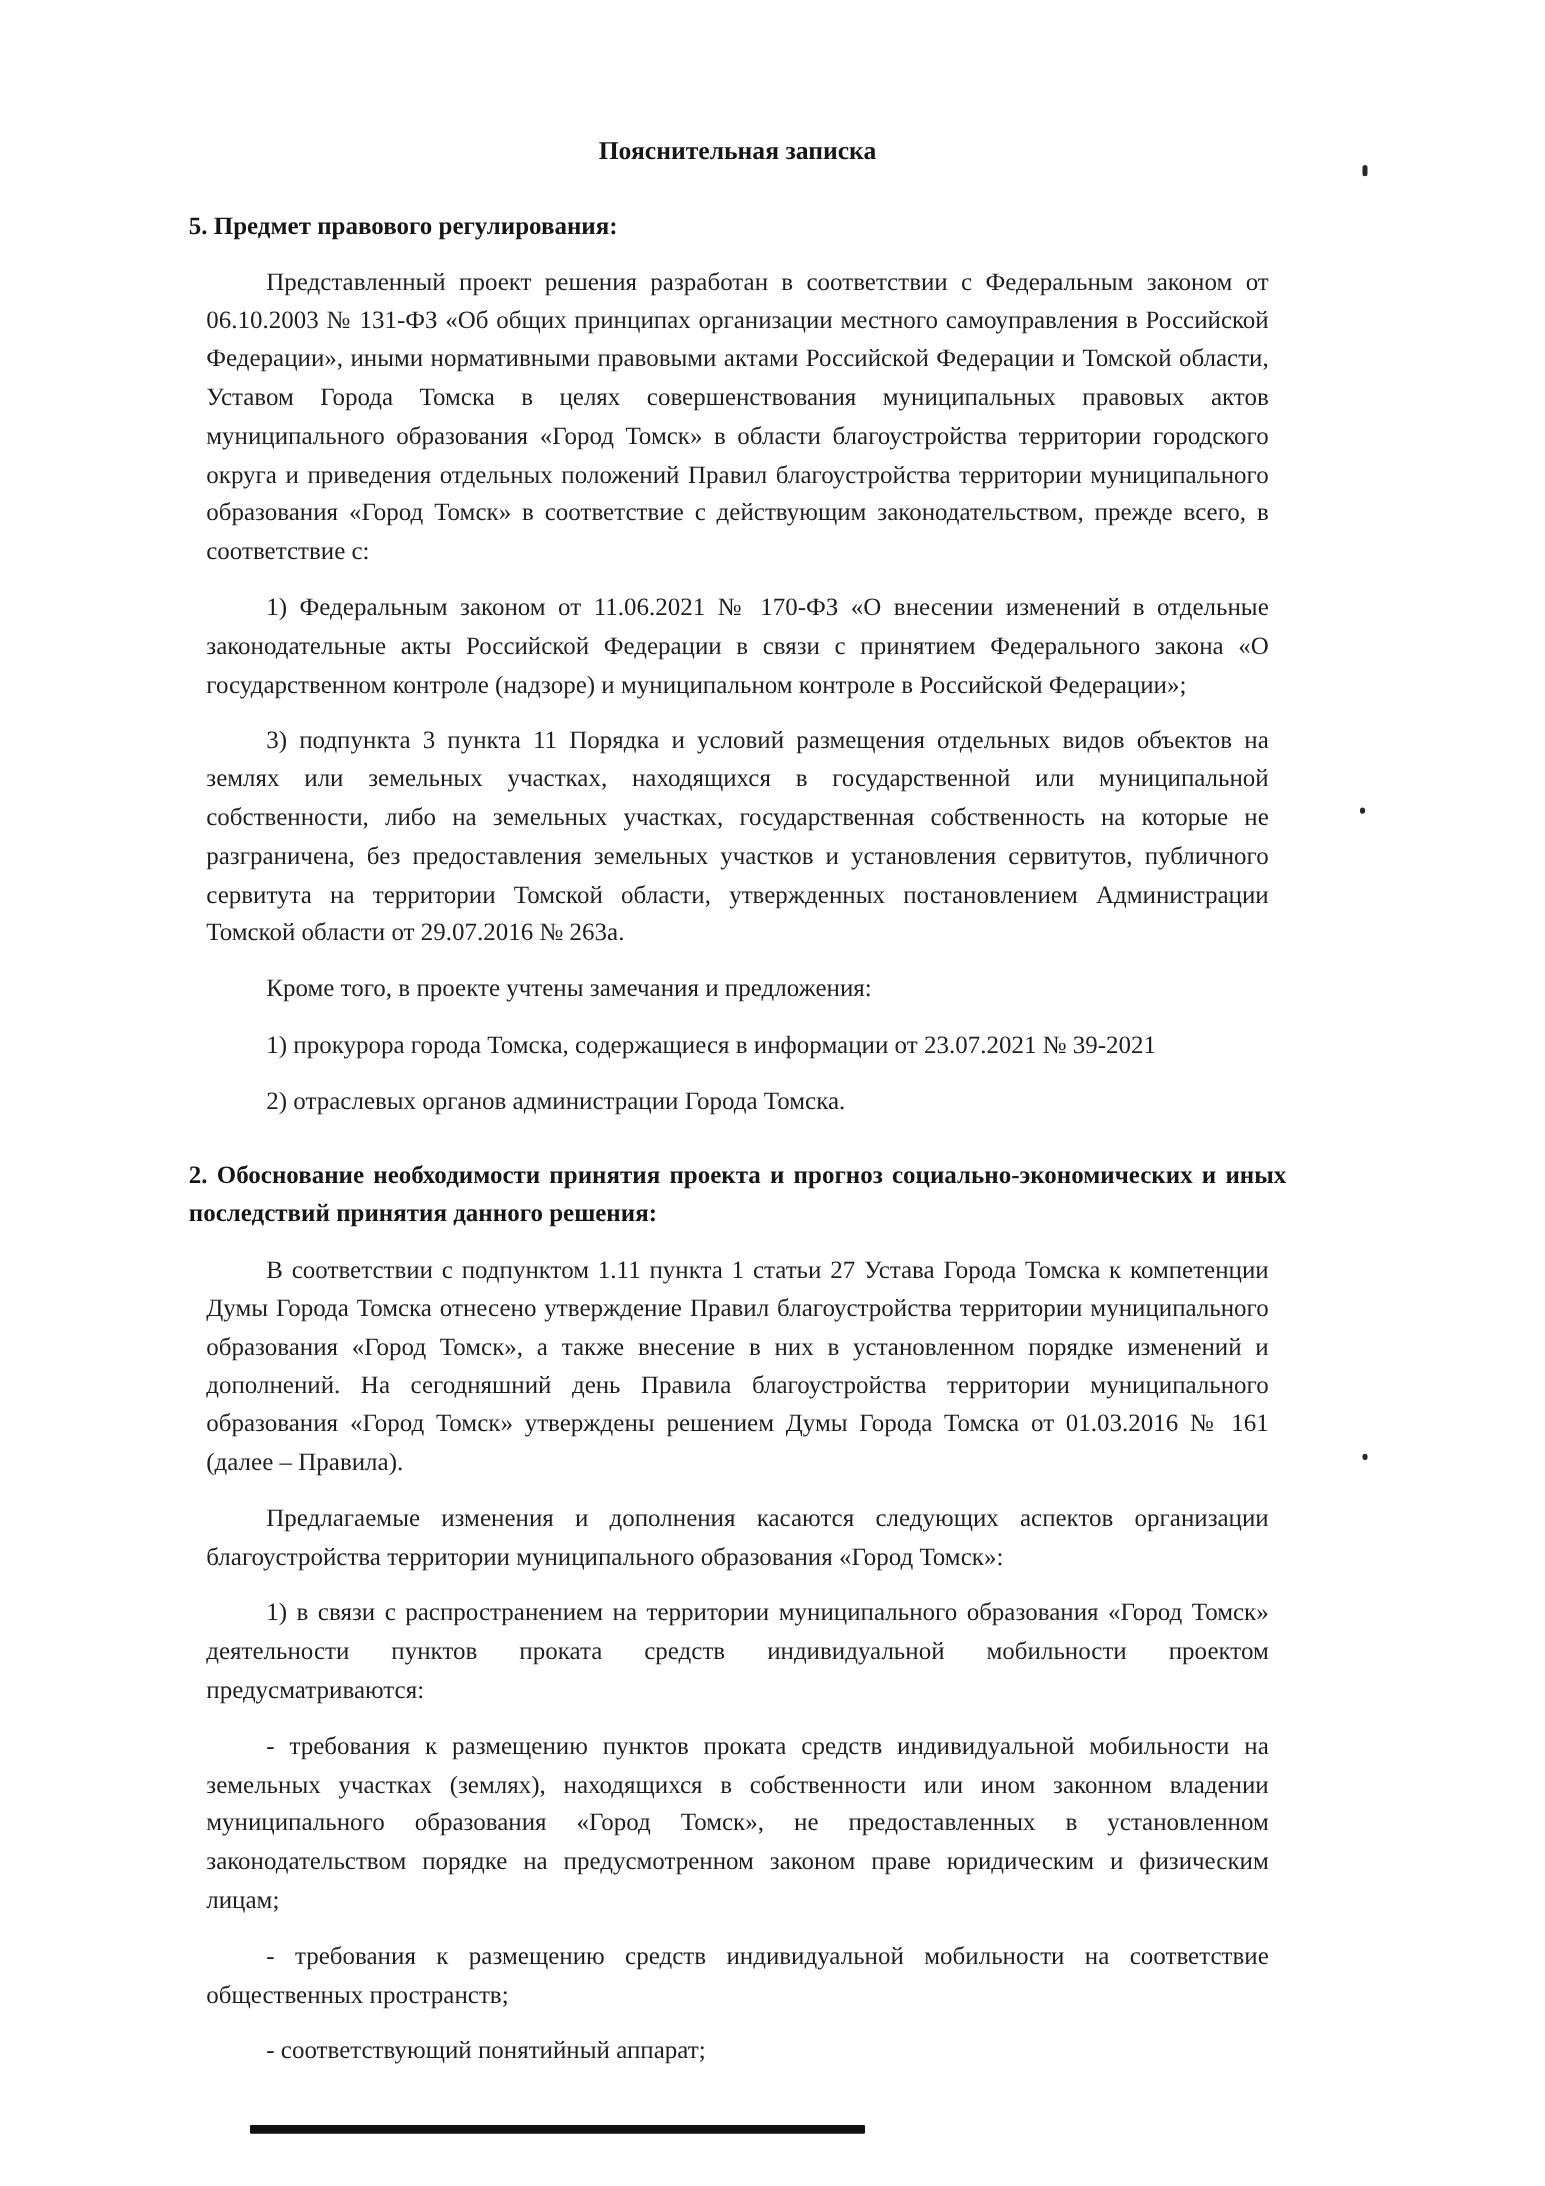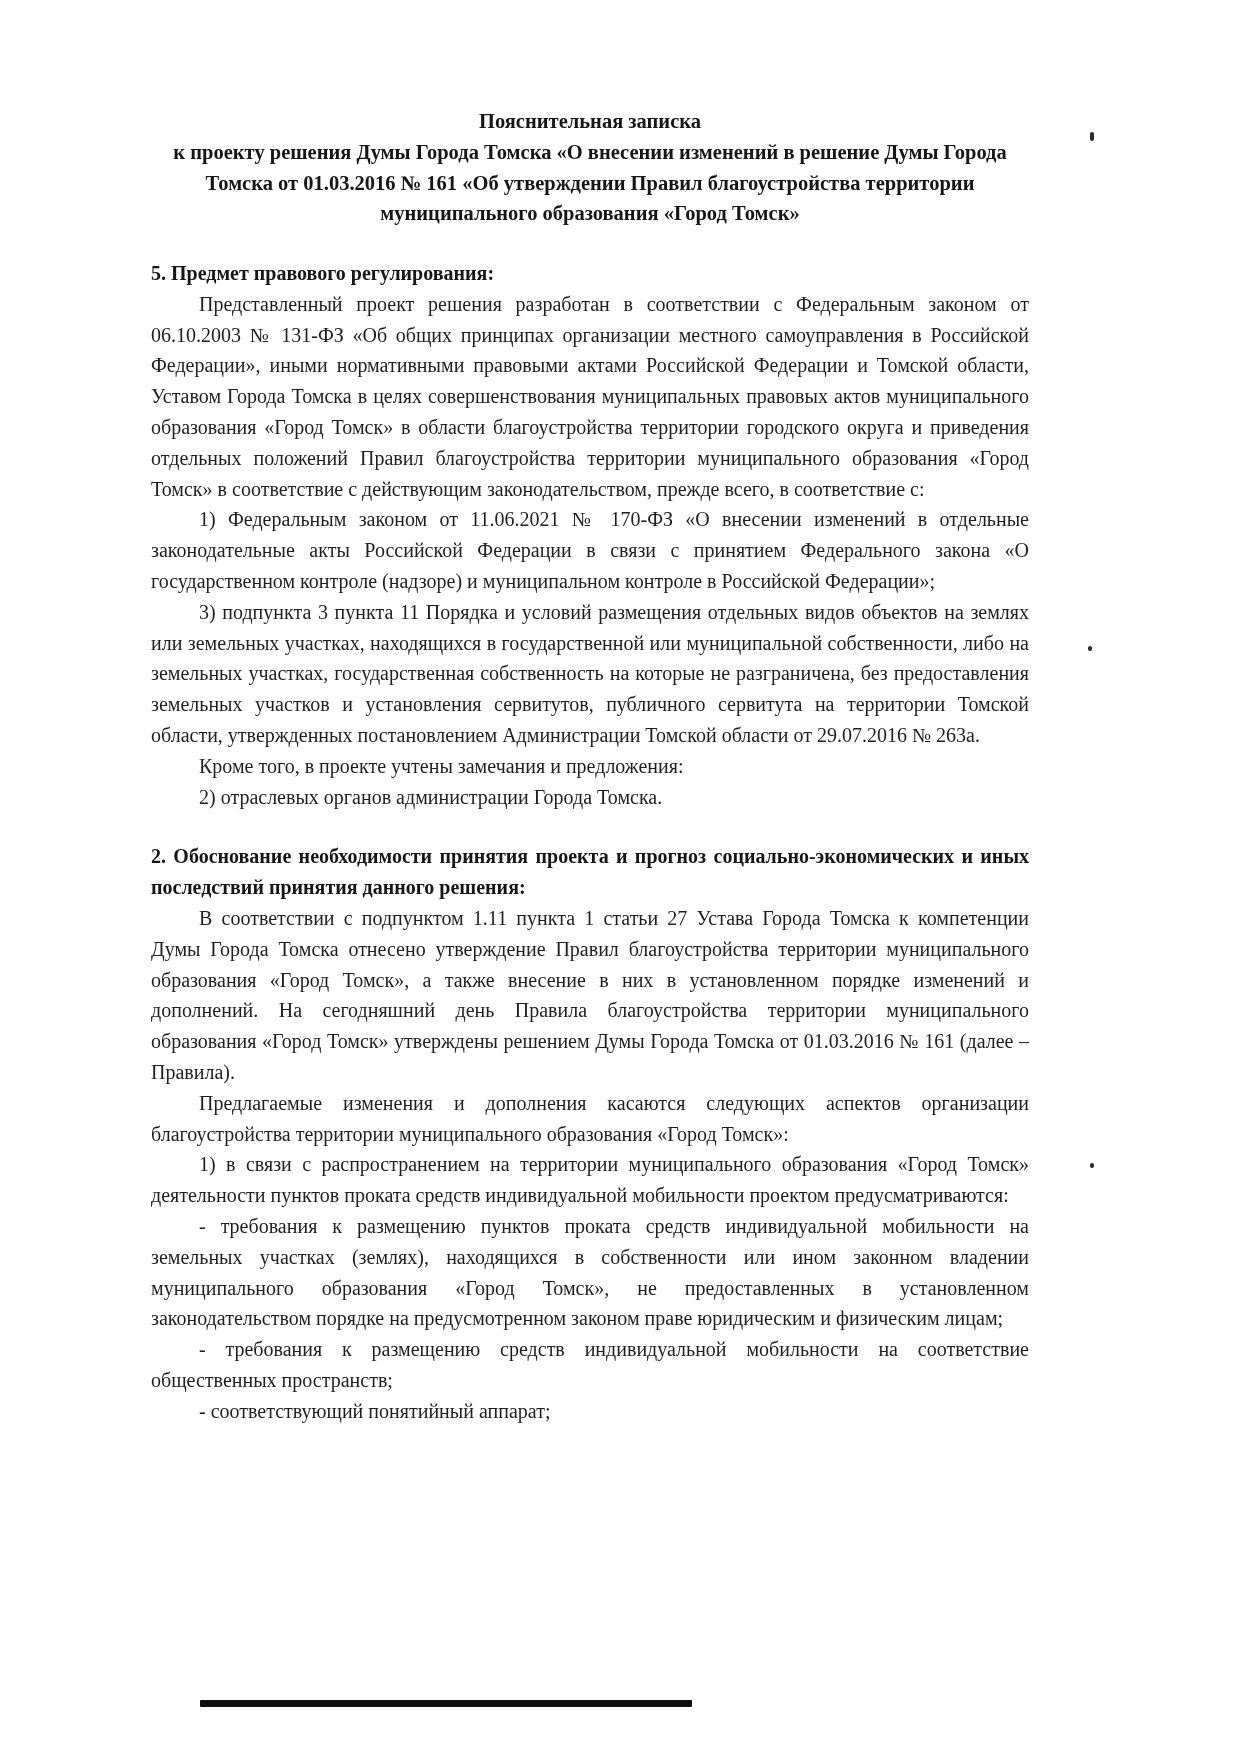--- a/index.html
+++ b/index.html
@@ -40,21 +40,21 @@
   }
   .section-heading {
     margin: 29px 0 0 0;
     font-size: 20px;
     font-weight: bold;
     text-align: justify;
     line-height: 1.54;
     color: #161616;
   }
   p.body-par {
-    margin: 0;
+    margin: 14px;
     font-size: 20px;
     line-height: 1.54;
     text-align: justify;
     text-indent: 48px;
   }
   .scan-edge-line {
     position: absolute;
     left: 200px;
     top: 1700px;
     width: 492px;
@@ -74,27 +74,27 @@
   .artifact-3 { left: 1090px; top: 1163px; height: 5px; }
 </style>
 </head>
 <body>
 
 <div class="page">
 
   <div class="content">
 
     <h1 class="doc-title">Пояснительная записка</h1>
-    <div class="doc-subtitle">к проекту решения Думы Города Томска «О внесении изменений в решение Думы Города Томска от 01.03.2016 № 161 «Об утверждении Правил благоустройства территории муниципального образования «Город Томск»</div>
 
     <h2 class="section-heading">5. Предмет правового регулирования:</h2>
     <p class="body-par">Представленный проект решения разработан в соответствии с Федеральным законом от 06.10.2003 № 131-ФЗ «Об общих принципах организации местного самоуправления в Российской Федерации», иными нормативными правовыми актами Российской Федерации и Томской области, Уставом Города Томска в целях совершенствования муниципальных правовых актов муниципального образования «Город Томск» в области благоустройства территории городского округа и приведения отдельных положений Правил благоустройства территории муниципального образования «Город Томск» в соответствие с действующим законодательством, прежде всего, в соответствие с:</p>
     <p class="body-par">1) Федеральным законом от 11.06.2021 № 170-ФЗ «О внесении изменений в отдельные законодательные акты Российской Федерации в связи с принятием Федерального закона «О государственном контроле (надзоре) и муниципальном контроле в Российской Федерации»;</p>
     <p class="body-par">3) подпункта 3 пункта 11 Порядка и условий размещения отдельных видов объектов на землях или земельных участках, находящихся в государственной или муниципальной собственности, либо на земельных участках, государственная собственность на которые не разграничена, без предоставления земельных участков и установления сервитутов, публичного сервитута на территории Томской области, утвержденных постановлением Администрации Томской области от 29.07.2016 № 263а.</p>
     <p class="body-par">Кроме того, в проекте учтены замечания и предложения:</p>
+    <p class="body-par">1) прокурора города Томска, содержащиеся в информации от 23.07.2021 № 39-2021</p>
     <p class="body-par">2) отраслевых органов администрации Города Томска.</p>
 
     <h2 class="section-heading">2. Обоснование необходимости принятия проекта и прогноз социально-экономических и иных последствий принятия данного решения:</h2>
     <p class="body-par">В соответствии с подпунктом 1.11 пункта 1 статьи 27 Устава Города Томска к компетенции Думы Города Томска отнесено утверждение Правил благоустройства территории муниципального образования «Город Томск», а также внесение в них в установленном порядке изменений и дополнений. На сегодняшний день Правила благоустройства территории муниципального образования «Город Томск» утверждены решением Думы Города Томска от 01.03.2016 № 161 (далее – Правила).</p>
     <p class="body-par">Предлагаемые изменения и дополнения касаются следующих аспектов организации благоустройства территории муниципального образования «Город Томск»:</p>
     <p class="body-par">1) в связи с распространением на территории муниципального образования «Город Томск» деятельности пунктов проката средств индивидуальной мобильности проектом предусматриваются:</p>
     <p class="body-par">- требования к размещению пунктов проката средств индивидуальной мобильности на земельных участках (землях), находящихся в собственности или ином законном владении муниципального образования «Город Томск», не предоставленных в установленном законодательством порядке на предусмотренном законом праве юридическим и физическим лицам;</p>
     <p class="body-par">- требования к размещению средств индивидуальной мобильности на соответствие общественных пространств;</p>
     <p class="body-par">- соответствующий понятийный аппарат;</p>
 

